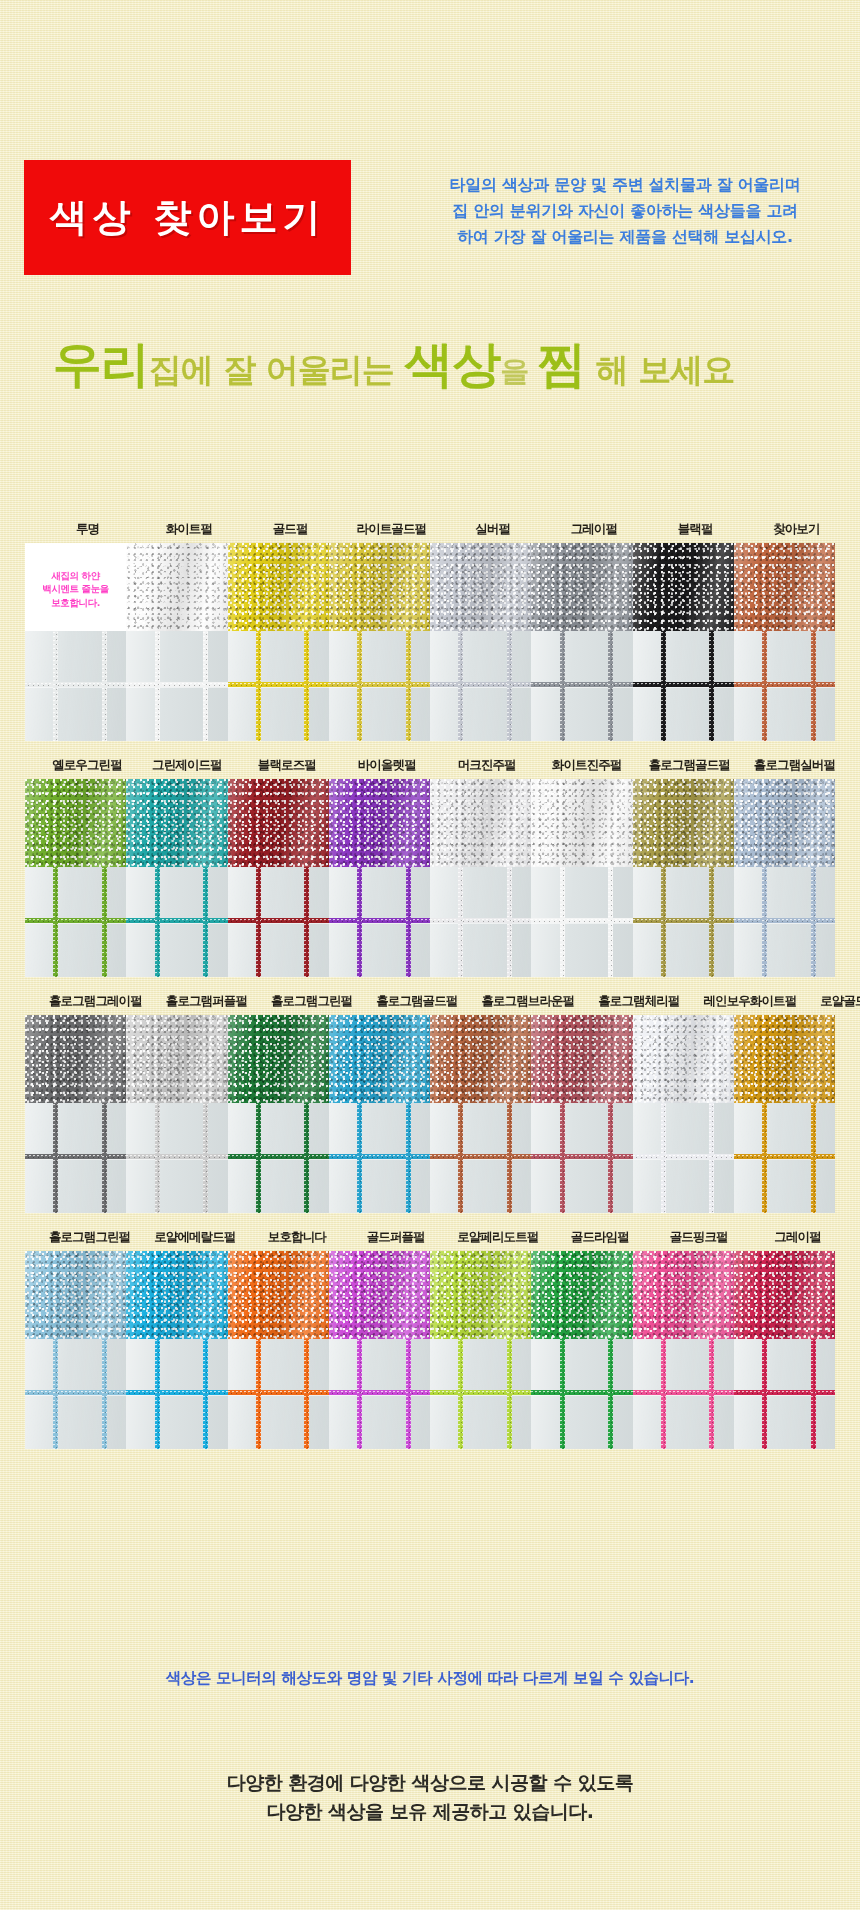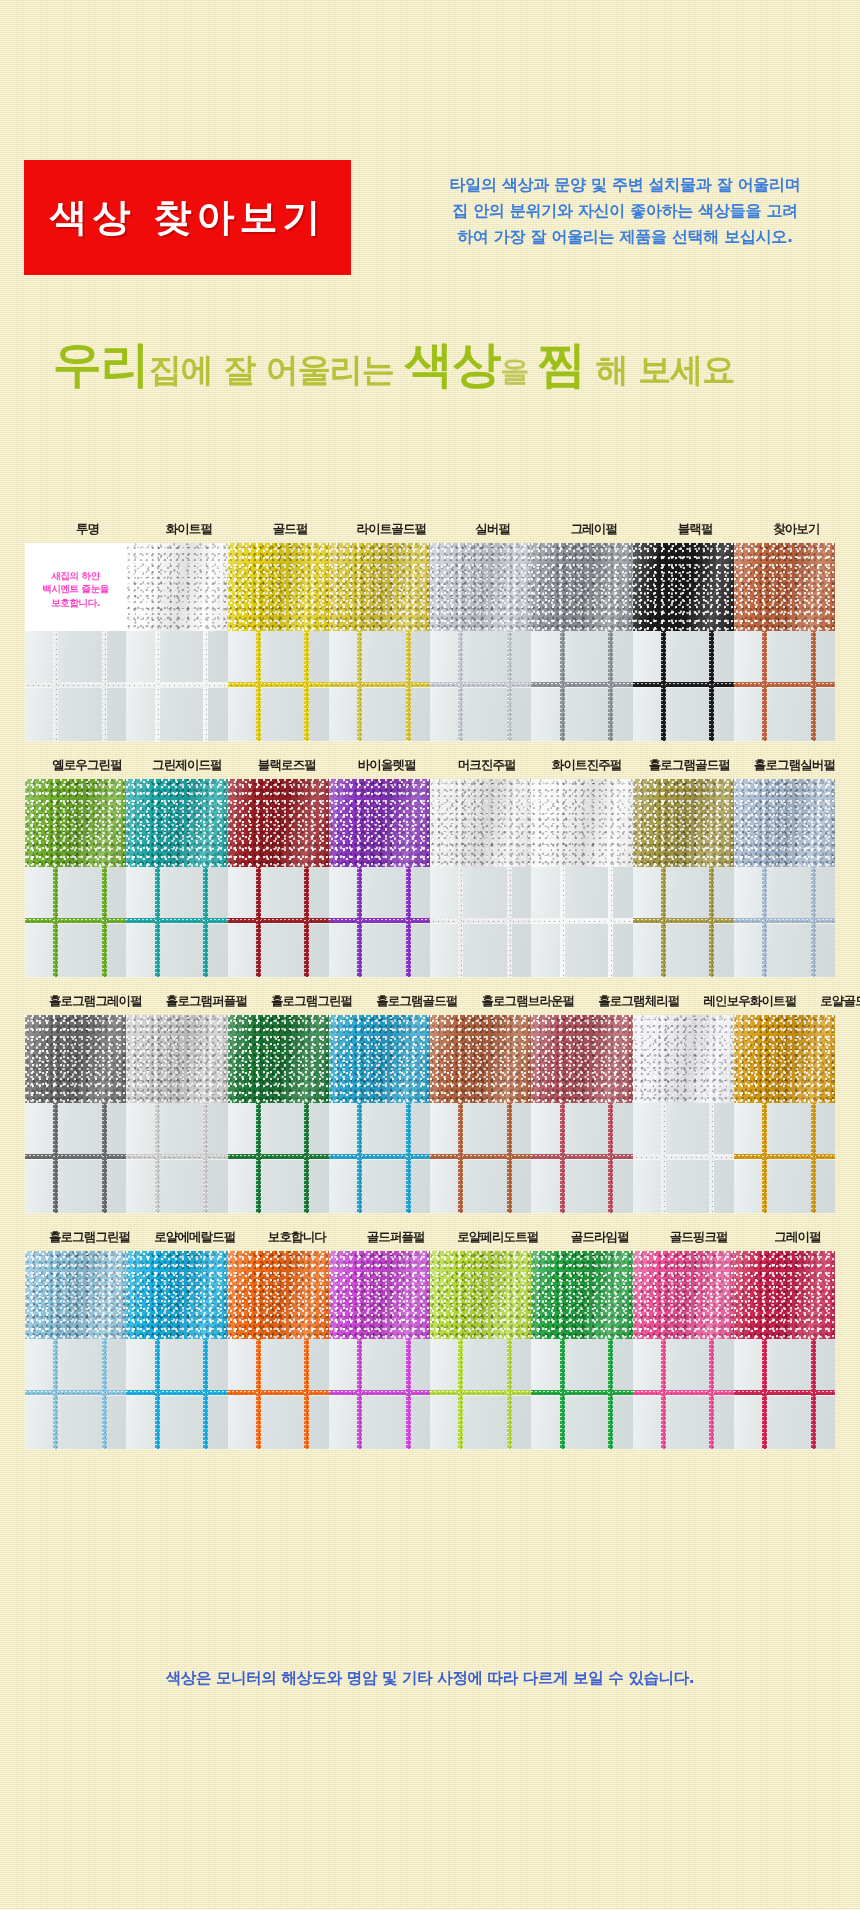--- a/index.html
+++ b/index.html
@@ -750,14 +750,18 @@
               <div class="gv v2" style="background: rgb(205, 36, 81);">
                 <i></i>
               </div>
             </div>
           </div>
         </div>
       </div>
     </div>
 
   <div class="note-monitor">색상은 모니터의 해상도와 명암 및 기타 사정에 따라 다르게 보일 수 있습니다.</div>
+  <div class="footer-copy">
+    <div>다양한 환경에 다양한 색상으로 시공할 수 있도록</div>
+    <div>다양한 색상을 보유 제공하고 있습니다.</div>
+  </div>
 
 </div>
 
 </body></html>

